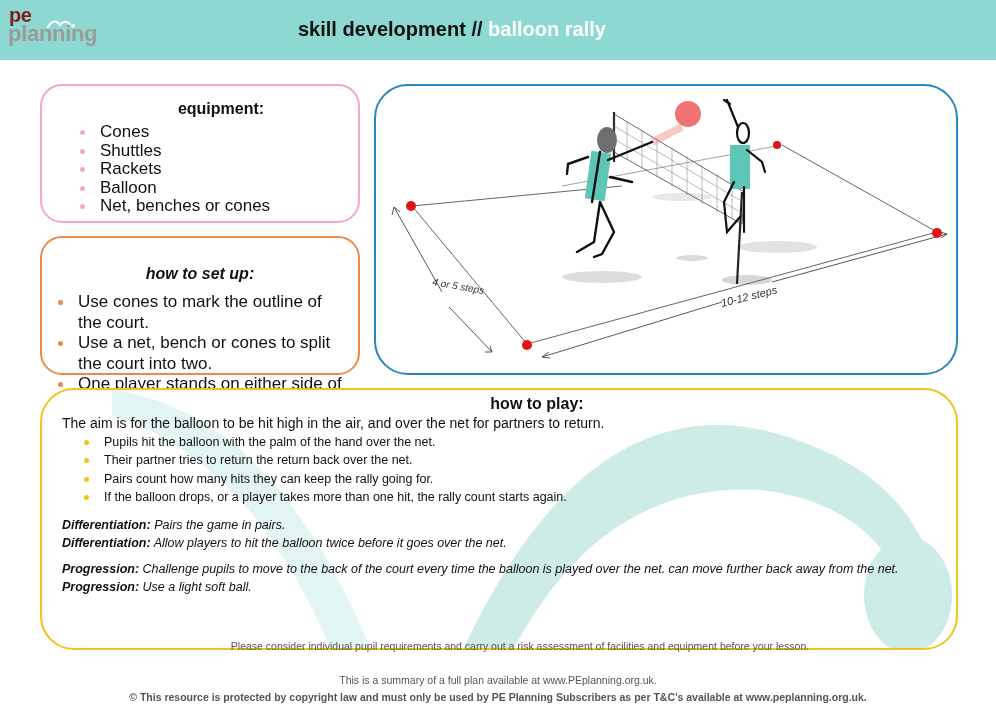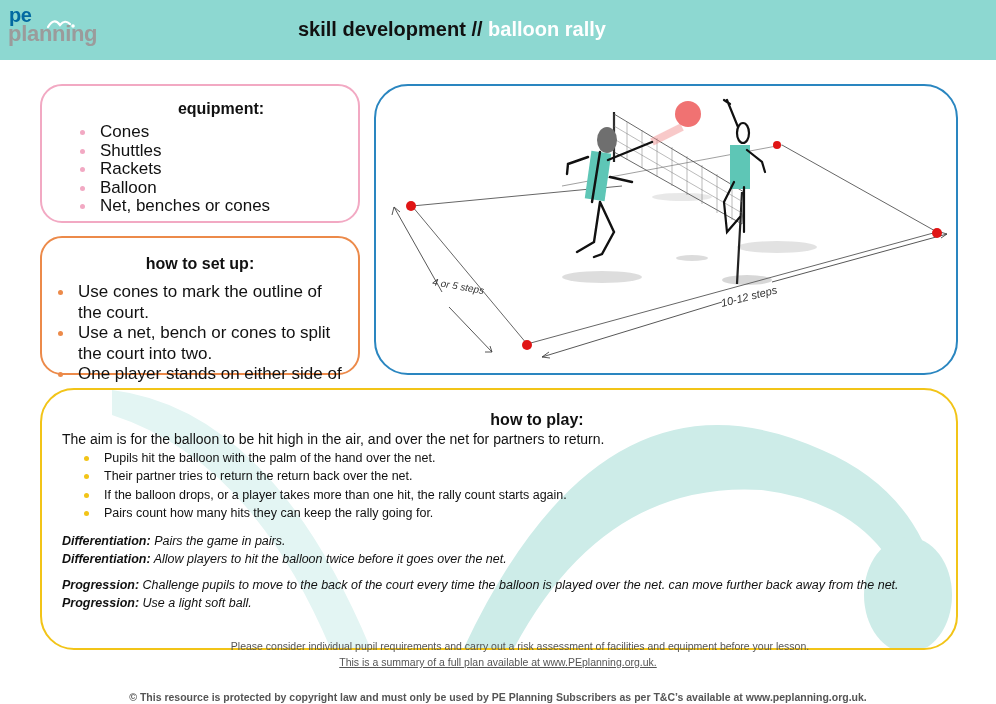--- a/index.html
+++ b/index.html
@@ -1,58 +1,58 @@
 <!DOCTYPE html>
 <html><head>
 <meta charset="utf-8">
 <style>
   * { box-sizing: border-box; margin: 0; padding: 0; }
   html, body { width: 996px; height: 704px; background: #ffffff; overflow: hidden; }
   body { position: relative; font-family: "Liberation Sans", sans-serif; color: #111; }
 
   .header { position: absolute; left: 0; top: 0; width: 996px; height: 60px; background: #8dd8d1; }
   .logo { position: absolute; left: 8px; top: 4px; width: 100px; height: 50px; }
-  .logo .pe { position: absolute; left: 1px; top: 0px; font-size: 20px; font-weight: bold; color: #0369a1; letter-spacing: -0.5px; line-height: 22px; }
+  .logo .pe { position: absolute; left: 1px; top: 0px; font-size: 20px; font-weight: bold; color: #7f1d1d; letter-spacing: -0.5px; line-height: 22px; }
   .logo .planning { position: absolute; left: 0px; top: 17px; font-size: 22px; font-weight: bold; color: #9b9b9b; letter-spacing: -0.3px; line-height: 26px; }
   .logo svg { position: absolute; left: 38px; top: 13px; }
   .title { position: absolute; left: 298px; top: 16px; font-size: 20px; font-weight: bold; line-height: 26px; white-space: nowrap; }
   .title .main { color: #111; }
   .title .sub { color: #ffffff; }
 
   .box { position: absolute; background: #ffffff; border-radius: 22px; }
   .equip { left: 40px; top: 84px; width: 320px; height: 139px; border: 2px solid #f2a9c3; }
   .setup { left: 40px; top: 236px; width: 320px; height: 139px; border: 2px solid #ec8a4a; }
   .illus { left: 374px; top: 84px; width: 584px; height: 291px; border: 2px solid #2a86c0; border-radius: 34px; overflow: hidden; }
   .play { left: 40px; top: 388px; width: 918px; height: 262px; border: 2px solid #f2c418; border-radius: 34px; overflow: hidden; }
 
   .box h2 { font-size: 16px; font-weight: bold; text-align: center; line-height: 20px; }
   .equip h2 { margin-top: 13px; margin-left: 42px; }
-  .setup h2 { margin-top: 16px; }
+  .setup h2 { margin-top: 26px; font-style: italic; }
   ul.bul { list-style: none; }
   ul.bul li { position: relative; font-size: 17px; line-height: 18.5px; }
   ul.bul li .dot { position: absolute; width: 5px; height: 5px; border-radius: 50%; }
   .equip ul { margin: 4px 0 0 58px; }
   .equip li .dot { left: -20px; top: 7px; background: #f2a9c3; }
   .setup ul { margin: 8px 0 0 36px; }
   .setup ul li { line-height: 20.5px; width: 270px; }
   .setup li .dot { left: -20px; top: 8px; background: #ec8a4a; }
 
   .play .bg-art { position: absolute; left: 0; top: 0; }
-  .play .content { position: absolute; left: 20px; top: 20px; width: 880px; }
+  .play .content { position: absolute; left: 20px; top: 4px; width: 880px; }
   .play h2 { text-align: center; margin-left: 70px; }
   .play .intro { font-size: 14px; line-height: 18.5px; }
   .play ul { margin-left: 42px; }
   .play ul li { font-size: 12.5px; line-height: 18.5px; }
   .play li .dot { left: -20px; top: 7px; background: #f2c418; }
   .play .notes { margin-top: 9px; font-size: 12.5px; line-height: 18px; font-style: italic; }
   .play .notes b { font-weight: bold; }
   .play .gap { height: 8px; }
 
   .footer { position: absolute; left: 0; width: 996px; text-align: center; color: #555; font-size: 10.5px; line-height: 13px; }
-  .f1 { top: 656px; text-decoration: underline; }
+  .f1 { top: 674px; }
   .f2 { top: 640px; padding-left: 44px; }
   .f3 { top: 691px; font-weight: bold; color: #555; }
 </style>
 </head>
 <body>
 
 <div class="header">
   <div class="logo">
     <span class="pe">pe</span>
     <svg width="30" height="12" viewBox="0 0 30 12">
@@ -138,22 +138,22 @@
     <path d="M70 0 Q230 20 330 262 L290 262 Q210 70 70 25 Z" fill="#e3f5f3"></path>
     <path d="M420 262 Q560 -40 780 60 Q850 90 880 150 L840 160 Q800 110 720 100 Q560 90 470 262 Z" fill="#cdece8"></path>
     <ellipse cx="866" cy="205" rx="44" ry="58" fill="#cdece8"></ellipse>
   </svg>
   <div class="content">
     <h2>how to play:</h2>
     <p class="intro">The aim is for the balloon to be hit high in the air, and over the net for partners to return.</p>
     <ul class="bul">
       <li><span class="dot"></span><span>Pupils hit the balloon with the palm of the hand over the net.</span></li>
       <li><span class="dot"></span><span>Their partner tries to return the return back over the net.</span></li>
+      <li><span class="dot"></span><span>Pairs count how many hits they can keep the rally going for.</span></li>
       <li><span class="dot"></span><span>If the balloon drops, or a player takes more than one hit, the rally count starts again.</span></li>
-      <li><span class="dot"></span><span>Pairs count how many hits they can keep the rally going for.</span></li>
     </ul>
     <div class="notes">
       <div><b>Differentiation:</b><span> Pairs the game in pairs.</span></div>
       <div><b>Differentiation:</b><span> Allow players to hit the balloon twice before it goes over the net.</span></div>
       <div class="gap"></div>
       <div><b>Progression:</b><span> Challenge pupils to move to the back of the court every time the balloon is played over the net.  can move further back away from the net.</span></div>
       <div><b>Progression:</b><span> Use a light soft ball.</span></div>
     </div>
   </div>
 </div>

